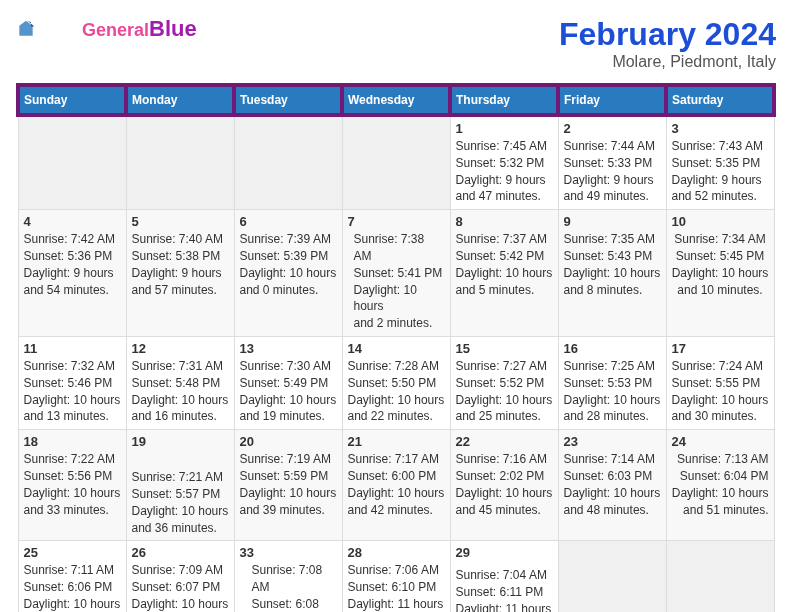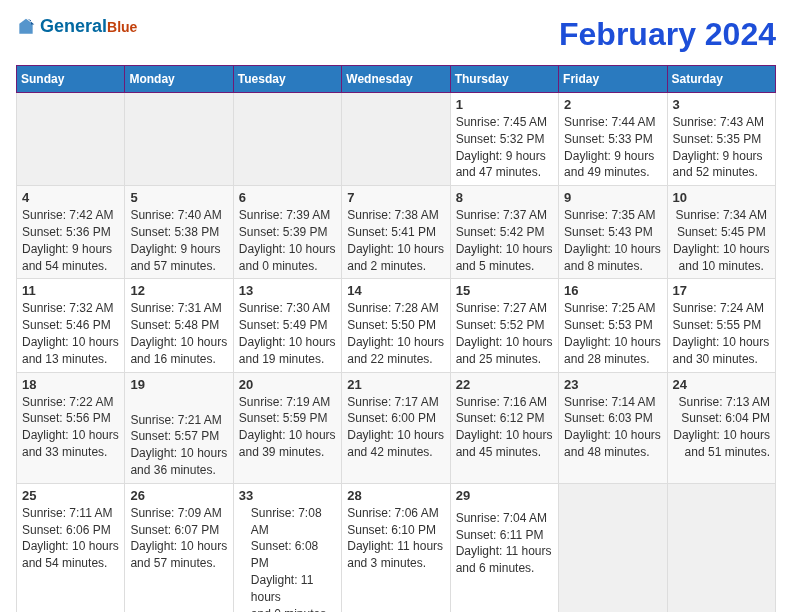--- a/index.html
+++ b/index.html
@@ -17,26 +17,27 @@
       margin-bottom: 12px;
     }
     .logo {
       display: flex;
       align-items: center;
       gap: 4px;
     }
     .logo-text-general {
       font-size: 18px;
       font-weight: bold;
-      color: #0369a1;
+      color: #ec4899;
+      margin-left: 42px;
     }
     .logo-text-blue {
-      font-size: 14px;
-      font-weight: bold;
-      color: #c2410c;
+      font-size: 22px;
+      font-weight: bold;
+      color: #a21caf;
     }
     .logo-icon {
       width: 20px;
       height: 20px;
     }
     .title-block {
       text-align: right;
     }
     .month-title {
       font-size: 32px;
@@ -52,21 +53,21 @@
       border-collapse: collapse;
       border: 1px solid #ccc;
     }
     .calendar th {
       background: #2a7abf;
       color: #fff;
       font-size: 12px;
       font-weight: bold;
       padding: 6px 4px;
       text-align: left;
-      border: 1px solid #701a75;
+      border: 4px solid #701a75;
     }
     .calendar td {
       vertical-align: top;
       padding: 4px 5px;
       border: 1px solid #ddd;
       width: 108px;
       min-height: 80px;
       font-size: 10px;
       color: #333;
       background: #fff;
@@ -98,20 +99,21 @@
     <svg class="logo-icon" viewBox="0 0 24 24" xmlns="http://www.w3.org/2000/svg">
       <path d="M12 2 L20 8 L20 20 L4 20 L4 8 Z" fill="#2a7abf" opacity="0.8"></path>
       <path d="M14 2 L22 9 L18 9 L18 4 Z" fill="#1a5a9a"></path>
     </svg>
     <div>
       <span class="logo-text-general">General</span><span class="logo-text-blue">Blue</span>
     </div>
   </div>
   <div class="title-block">
     <div class="month-title">February 2024</div>
+    <div class="location-title">Molare, Piedmont, Italy</div>
   </div>
 </div>
 
 <table class="calendar">
   <thead>
     <tr>
     <th>Sunday</th>
         <th>Monday</th>
         <th>Tuesday</th>
         <th>Wednesday</th>
@@ -165,21 +167,21 @@
         </td>
         <td>
           <div class="day-number">6</div>
           <div class="day-info" style="white-space: pre-line;">Sunrise: 7:39 AM
 Sunset: 5:39 PM
 Daylight: 10 hours
 and 0 minutes.</div>
         </td>
         <td>
           <div class="day-number">7</div>
-          <div class="day-info" style="white-space: pre-line;">Sunrise: 7:38 AM
+          <div class="day-info" style="white-space: pre-line; margin-left: 6px;">Sunrise: 7:38 AM
 Sunset: 5:41 PM
 Daylight: 10 hours
 and 2 minutes.</div>
         </td>
         <td>
           <div class="day-number">8</div>
           <div class="day-info" style="white-space: pre-line;">Sunrise: 7:37 AM
 Sunset: 5:42 PM
 Daylight: 10 hours
 and 5 minutes.</div>
@@ -275,21 +277,21 @@
         <td>
           <div class="day-number">21</div>
           <div class="day-info" style="white-space: pre-line;">Sunrise: 7:17 AM
 Sunset: 6:00 PM
 Daylight: 10 hours
 and 42 minutes.</div>
         </td>
         <td>
           <div class="day-number">22</div>
           <div class="day-info" style="white-space: pre-line;">Sunrise: 7:16 AM
-Sunset: 6:12 PM
+Sunset: 2:02 PM
 Daylight: 10 hours
 and 45 minutes.</div>
         </td>
         <td>
           <div class="day-number">23</div>
           <div class="day-info" style="white-space: pre-line;">Sunrise: 7:14 AM
 Sunset: 6:03 PM
 Daylight: 10 hours
 and 48 minutes.</div>
         </td>

